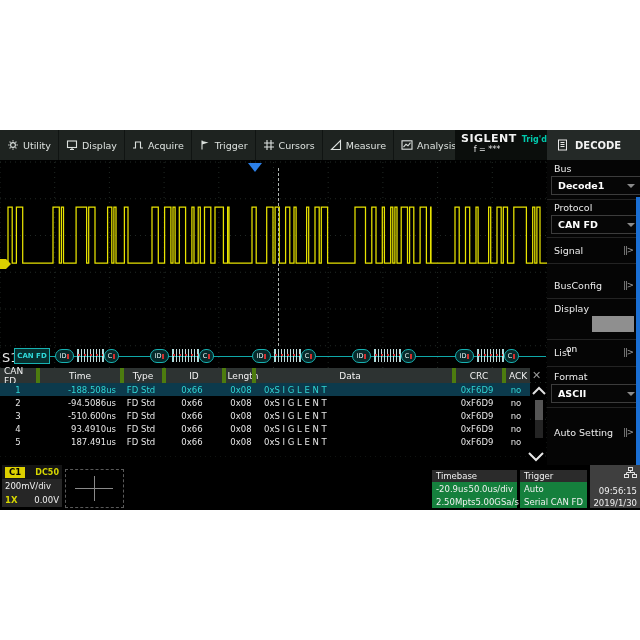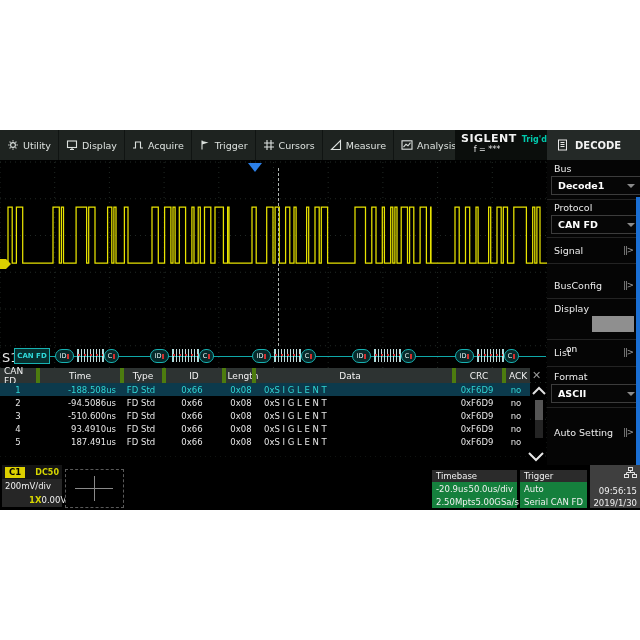--- a/index.html
+++ b/index.html
@@ -399,21 +399,21 @@
 
   <div class="bbox" id="chbox">
     <div class="ch-row" style="background:#141414;">
       <span id="c1-badge">C1</span>
       <span id="dc50">DC50</span>
     </div>
     <div class="ch-row" style="justify-content:flex-start;">
       <span>200mV/div</span>
     </div>
     <div class="ch-row">
-      <span style="color:#d6d600;font-weight:bold;margin-left:24px;">1X</span>
+      <span style="color:#d6d600;font-weight:bold;">1X</span>
       <span>0.00V</span>
     </div>
   </div>
 
   <div class="bbox" id="xhair-box">
     <div class="h"></div>
     <div class="v"></div>
   </div>
 
   <div class="bbox info-box" id="tbbox">

